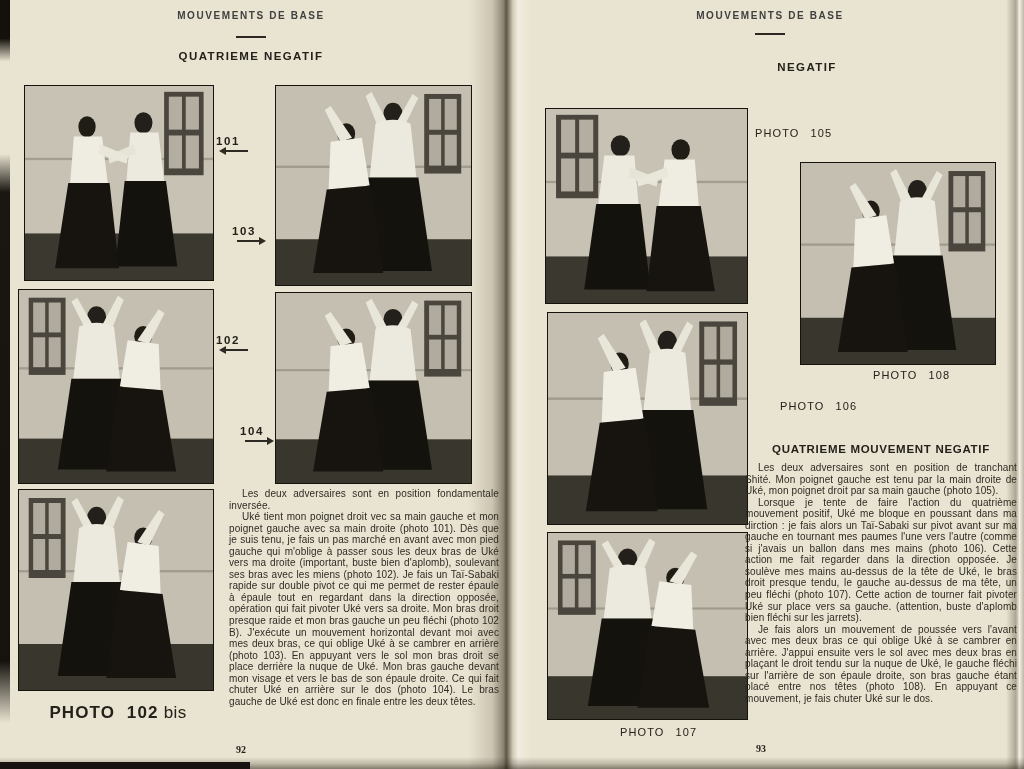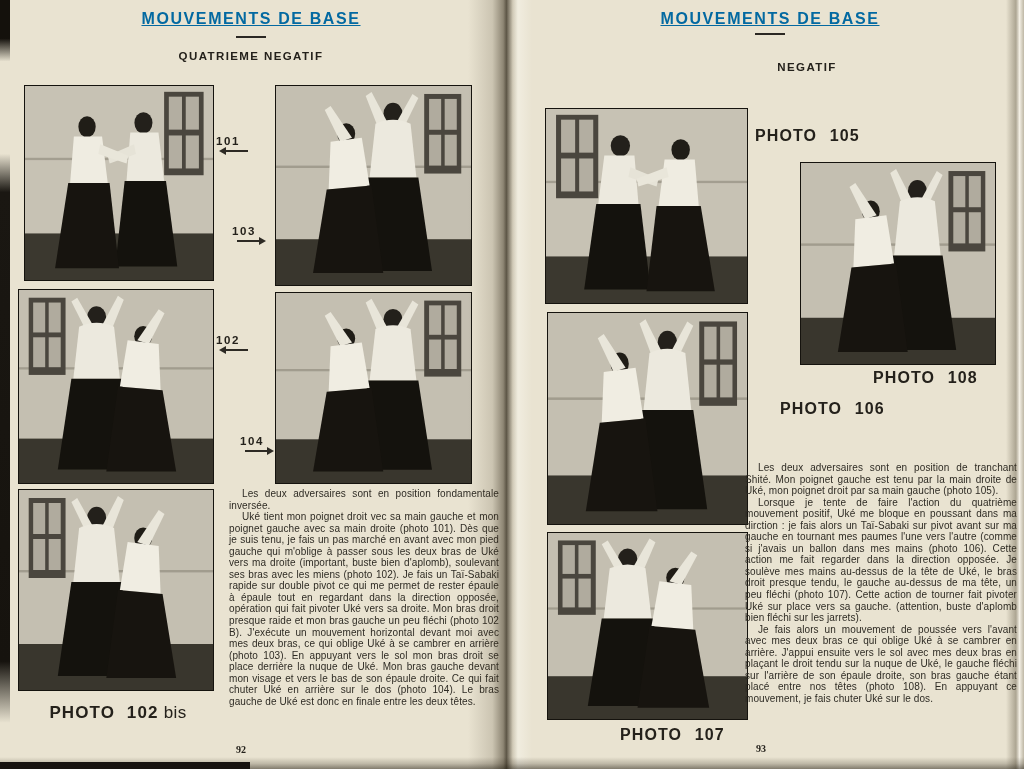--- a/index.html
+++ b/index.html
@@ -16,35 +16,35 @@
       rgba(52,42,24,.5) 55%,rgba(40,32,18,.72) 60%,rgba(70,58,36,.15) 70%,
       rgba(255,255,250,.35) 78%,rgba(70,58,36,0) 100%);}
   .edge-right{left:1006px;top:0;width:18px;height:769px;
     background:linear-gradient(90deg,rgba(70,58,36,0) 0%,rgba(60,50,30,.35) 55%,
       rgba(244,240,230,.9) 75%,rgba(60,50,30,.25) 100%);}
   .edge-bottom{left:0;top:757px;width:1024px;height:12px;
     background:linear-gradient(180deg,rgba(40,32,18,0) 0%,rgba(40,32,18,.22) 55%,rgba(25,20,10,.5) 100%);}
   .corner-bl{left:0;top:762px;width:250px;height:7px;background:#171310;}
 
   
-  .hdr{font-weight:bold;color:#0369a1;font-size:16px;letter-spacing:1.6px;
-       text-align:center;white-space:nowrap;text-decoration:underline;}
+  .hdr{font-weight:bold;color:#404040;font-size:10px;letter-spacing:1.6px;
+       text-align:center;white-space:nowrap;}
   .hdr-rule{height:2px;background:#2b2823;}
   .subhdr{font-weight:bold;color:#24211b;font-size:11.5px;letter-spacing:1.4px;
        text-align:center;white-space:nowrap;}
   .sec-heading{font-weight:bold;color:#24211b;font-size:11.5px;letter-spacing:.7px;
        text-align:center;white-space:nowrap;}
 
   
   .photo{border:1px solid #15130e;background:#c7c2b4;box-sizing:border-box;overflow:hidden;}
   .photo svg{display:block;width:100%;height:100%;}
   .photo.flip svg{transform:scaleX(-1);}
 
   
-  .plabel{font-weight:bold;color:#24211b;font-size:16px;letter-spacing:1.1px;
+  .plabel{font-weight:normal;color:#24211b;font-size:11px;letter-spacing:1.1px;
        word-spacing:7px;white-space:nowrap;}
   .caption{font-size:17px;color:#24211b;text-align:center;white-space:nowrap;}
   .caption b{font-weight:bold;letter-spacing:1.1px;word-spacing:6px;}
   .caption span{font-weight:normal;letter-spacing:.4px;}
 
   
   .arrow-group{text-align:left;width:36px;}
   .arrow-num{display:block;font-weight:bold;font-size:11.5px;letter-spacing:1.6px;color:#24211b;}
   .arrow-line{display:block;height:2px;background:#2d2a24;position:relative;margin:3px auto 0;width:27px;}
   .arrow-line.left::before{content:"";position:absolute;left:-2px;top:-3px;
@@ -143,21 +143,21 @@
     <span class="arrow-line left"></span>
   </div>
   <div class="abs arrow-group" style="left:232px;top:225px;">
     <span class="arrow-num">103</span>
     <span class="arrow-line right"></span>
   </div>
   <div class="abs arrow-group" style="left:216px;top:334px;">
     <span class="arrow-num">102</span>
     <span class="arrow-line left"></span>
   </div>
-  <div class="abs arrow-group" style="left:240px;top:435px;">
+  <div class="abs arrow-group" style="left:240px;top:425px;">
     <span class="arrow-num">104</span>
     <span class="arrow-line right"></span>
   </div>
 
   <div class="abs caption" style="left:40px;top:703px;width:156px;">
     <b>PHOTO  102</b><span> bis</span>
   </div>
 
   <div class="abs body-text" style="left:229px;top:488px;width:270px;">
     <p>Les deux adversaires sont en position fondamentale inversée.</p>
@@ -192,20 +192,21 @@
     <svg>
         <use href="#ph-throw"></use>
       </svg>
   </div>
 
   <div class="abs plabel" style="left:255px;top:127px;">PHOTO  105</div>
   <div class="abs plabel" style="left:373px;top:369px;">PHOTO  108</div>
   <div class="abs plabel" style="left:256px;top:400px;margin-left:24px;">PHOTO  106</div>
   <div class="abs plabel" style="left:120px;top:726px;">PHOTO  107</div>
 
+  <div class="abs sec-heading" style="left:245px;top:443px;width:272px;">QUATRIEME MOUVEMENT NEGATIF</div>
 
   <div class="abs body-text" style="left:245px;top:462px;width:272px;">
     <p>Les deux adversaires sont en position de tranchant Shité. Mon poignet gauche est tenu par la main droite de Uké, mon poignet droit par sa main gauche (photo 105).</p>
     <p>Lorsque je tente de faire l'action du quatrième mouvement positif, Uké me bloque en poussant dans ma dirction : je fais alors un Taï-Sabaki sur pivot avant sur ma gauche en tournant mes paumes l'une vers l'autre (comme si j'avais un ballon dans mes mains (photo 106). Cette action me fait regarder dans la direction opposée. Je soulève mes mains au-dessus de la tête de Uké, le bras droit presque tendu, le gauche au-dessus de ma tête, un peu fléchi (photo 107). Cette action de tourner fait pivoter Uké sur place vers sa gauche. (attention, buste d'aplomb bien fléchi sur les jarrets).</p>
     <p>Je fais alors un mouvement de poussée vers l'avant avec mes deux bras ce qui oblige Uké à se cambrer en arrière. J'appui ensuite vers le sol avec mes deux bras en plaçant le droit tendu sur la nuque de Uké, le gauche fléchi sur l'arrière de son épaule droite, son bras gauche étant placé entre nos têtes (photo 108). En appuyant ce mouvement, je fais chuter Uké sur le dos.</p>
   </div>
 
   <div class="abs pagenum" style="left:256px;top:743px;">93</div>
 </div>
 

